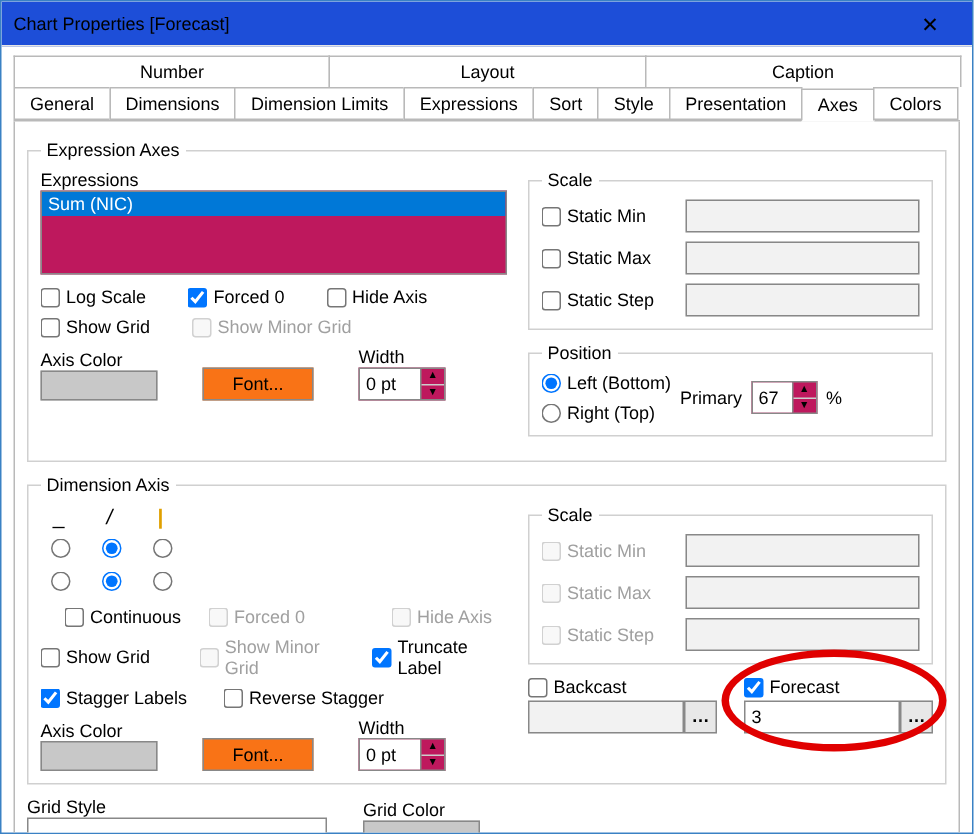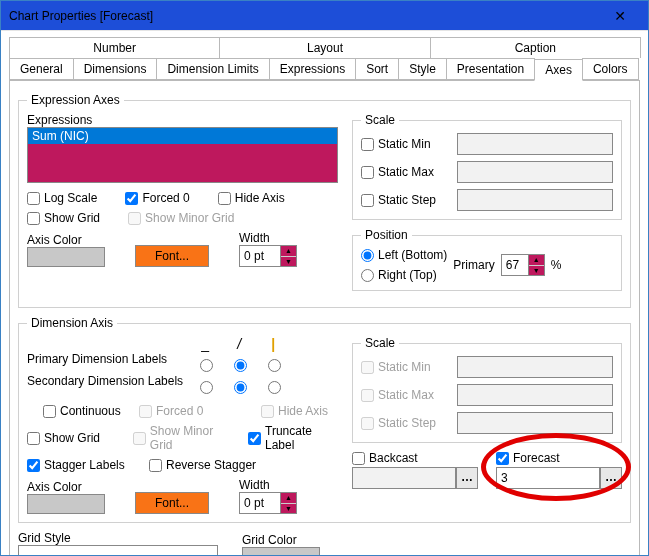--- a/index.html
+++ b/index.html
@@ -276,24 +276,20 @@
           </fieldset>
         </div>
       </div>
     </fieldset>
 
     <fieldset>
       <legend>Dimension Axis</legend>
       <div class="row" style="align-items:flex-start; gap:14px;">
         <div style="flex:1;">
           <div class="row" style="gap:10px; align-items:flex-start;">
-            <div class="col" style="gap:8px; margin-top:16px;">
-              <div>Primary Dimension Labels</div>
-              <div>Secondary Dimension Labels</div>
-            </div>
             <div class="tick-col">
               <div class="tick-hdr">_</div>
               <input type="radio" name="pdl" style="">
               <input type="radio" name="sdl" style="">
             </div>
             <div class="tick-col">
               <div class="tick-hdr" style="font-style:italic;">/</div>
               <input type="radio" name="pdl" checked="" style="">
               <input type="radio" name="sdl" checked="" style="">
             </div>

